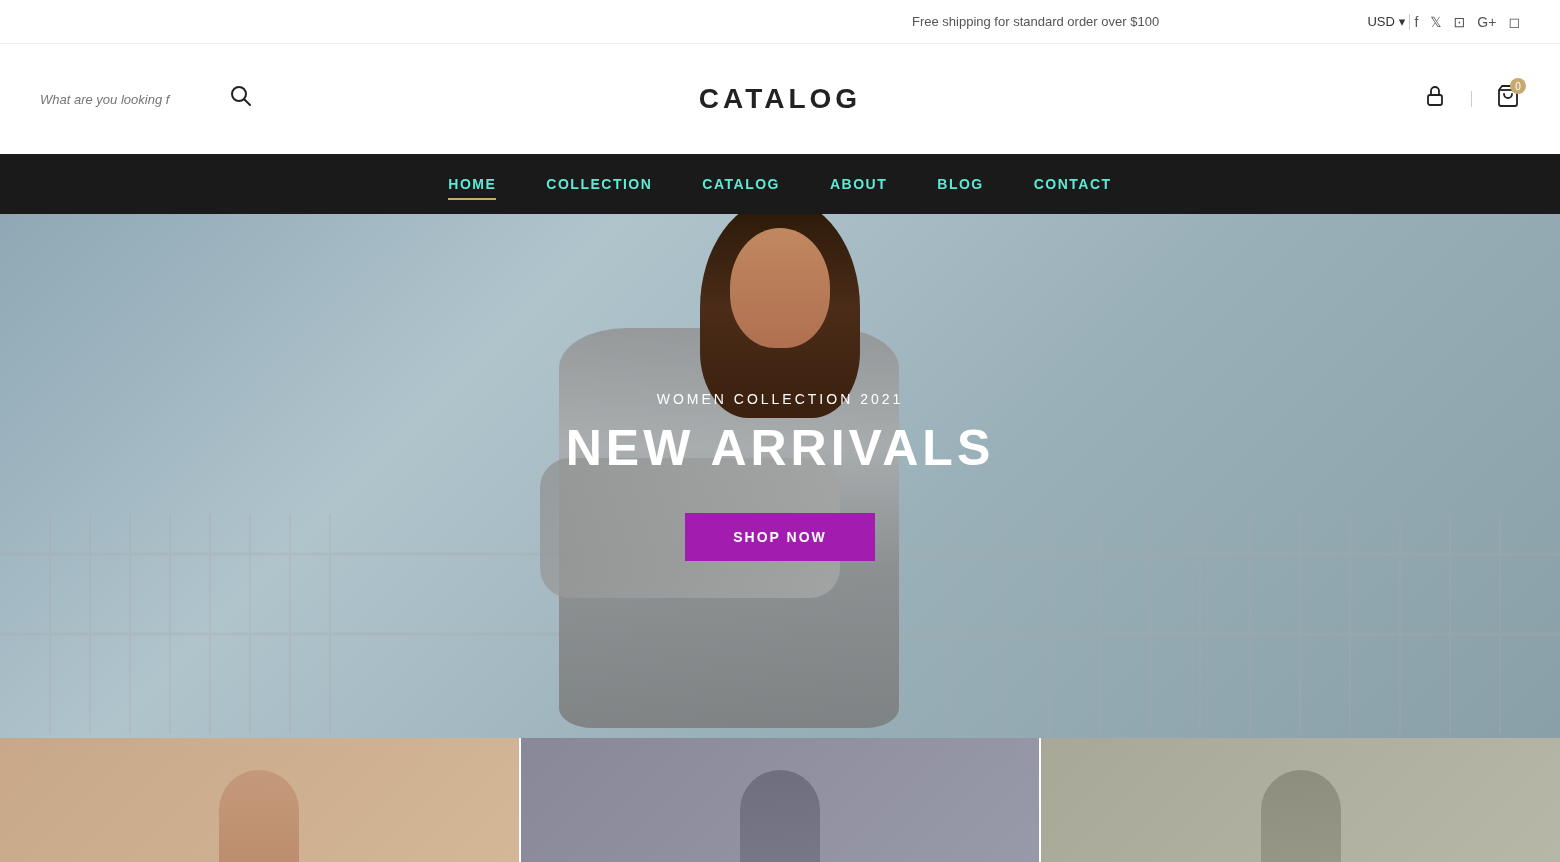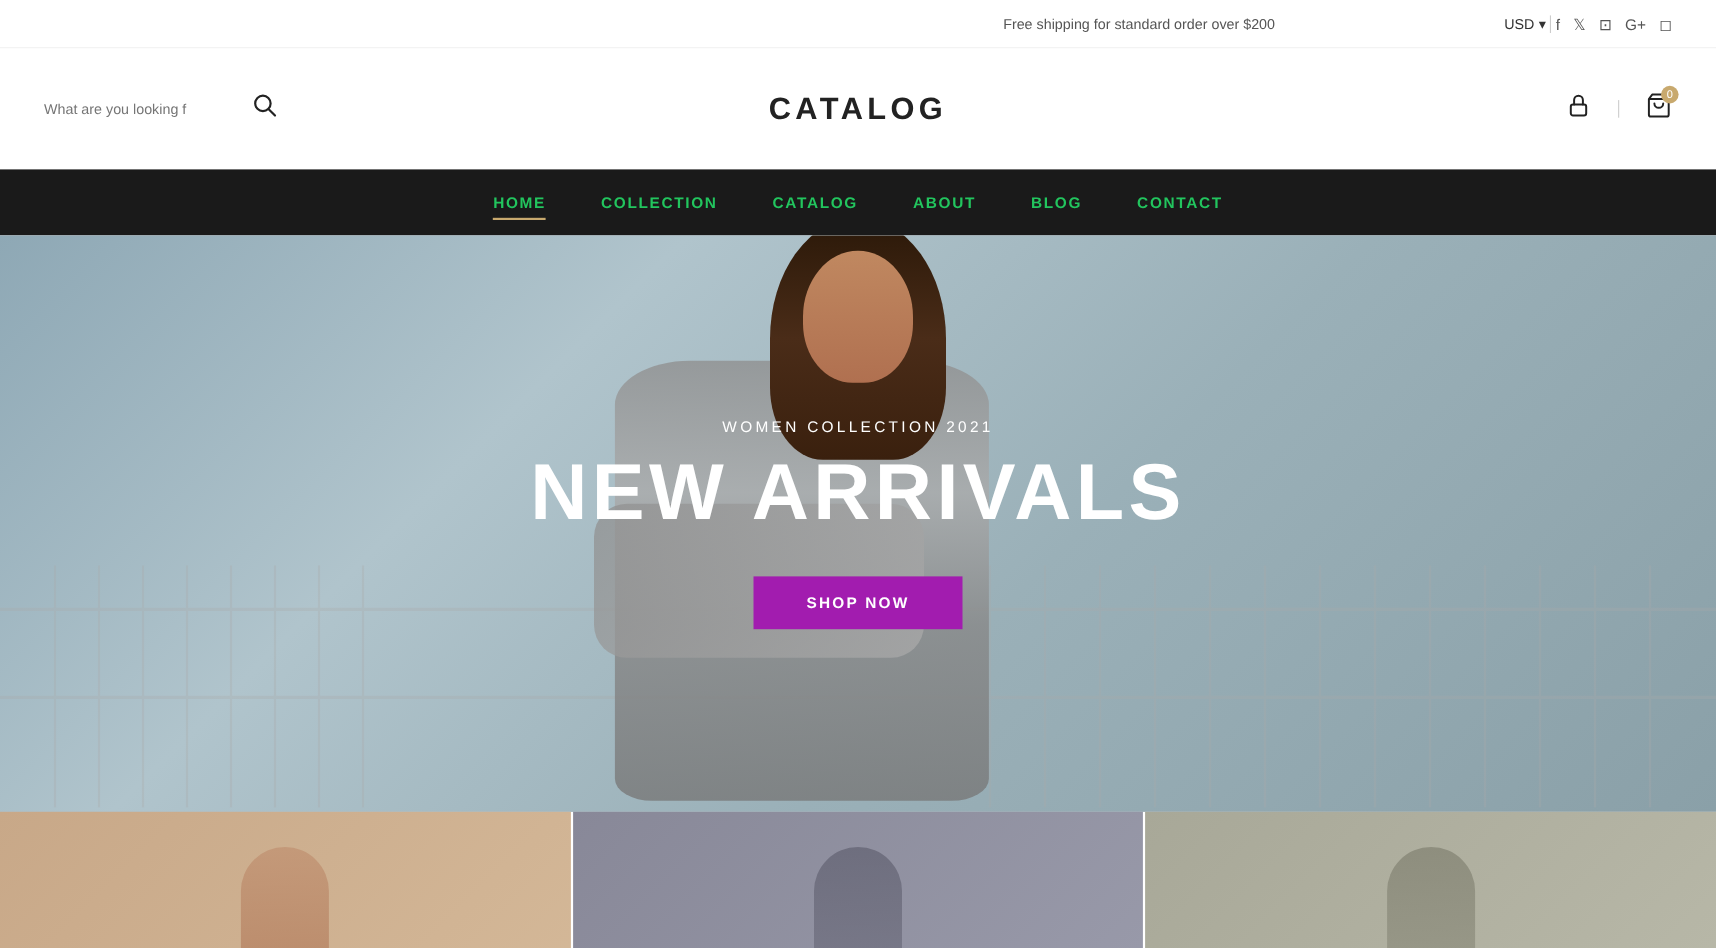--- a/index.html
+++ b/index.html
@@ -66,20 +66,21 @@
       gap: 10px;
       flex: 1;
     }
     .search-input {
       border: none;
       outline: none;
       font-size: 13px;
       color: #999;
       width: 180px;
       background: transparent;
+      font-style: italic;
     }
     .search-icon-btn {
       background: none;
       border: none;
       cursor: pointer;
       font-size: 22px;
       color: #222;
     }
     .logo {
       font-size: 28px;
@@ -122,21 +123,21 @@
     
     .nav {
       background: #1a1a1a;
       height: 60px;
       display: flex;
       align-items: center;
       justify-content: center;
       gap: 50px;
     }
     .nav-item {
-      color: #22c55e;
+      color: #5eead4;
       font-size: 14px;
       font-weight: 600;
       letter-spacing: 1.5px;
       text-transform: uppercase;
       cursor: pointer;
       text-decoration: none;
       padding: 4px 0;
       position: relative;
     }
     .nav-item.active::after {
@@ -172,21 +173,21 @@
       color: #fff;
     }
     .hero-subtitle {
       font-size: 14px;
       letter-spacing: 3px;
       text-transform: uppercase;
       margin-bottom: 16px;
       font-weight: 400;
     }
     .hero-title {
-      font-size: 72px;
+      font-size: 50px;
       font-weight: 700;
       letter-spacing: 4px;
       text-transform: uppercase;
       margin-bottom: 40px;
       line-height: 1;
     }
     .hero-btn {
       background: #a21caf;
       color: #fff;
       border: none;
@@ -221,21 +222,21 @@
       align-items: flex-end;
       justify-content: center;
     }
   </style>
 </head>
 <body>
 
 <div class="top-banner">
   <div style="flex:1"></div>
   <div class="top-banner-left">
-    <span>Free shipping for standard order over $200</span>
+    <span>Free shipping for standard order over $100</span>
   </div>
   <div class="top-banner-right">
     <div class="currency-selector">
       <span>USD</span>
       <span>▾</span>
     </div>
     <div class="divider-vertical"></div>
     <div class="social-icons">
       <a class="social-icon" href="#">f</a>
       <a class="social-icon" href="#">𝕏</a>

